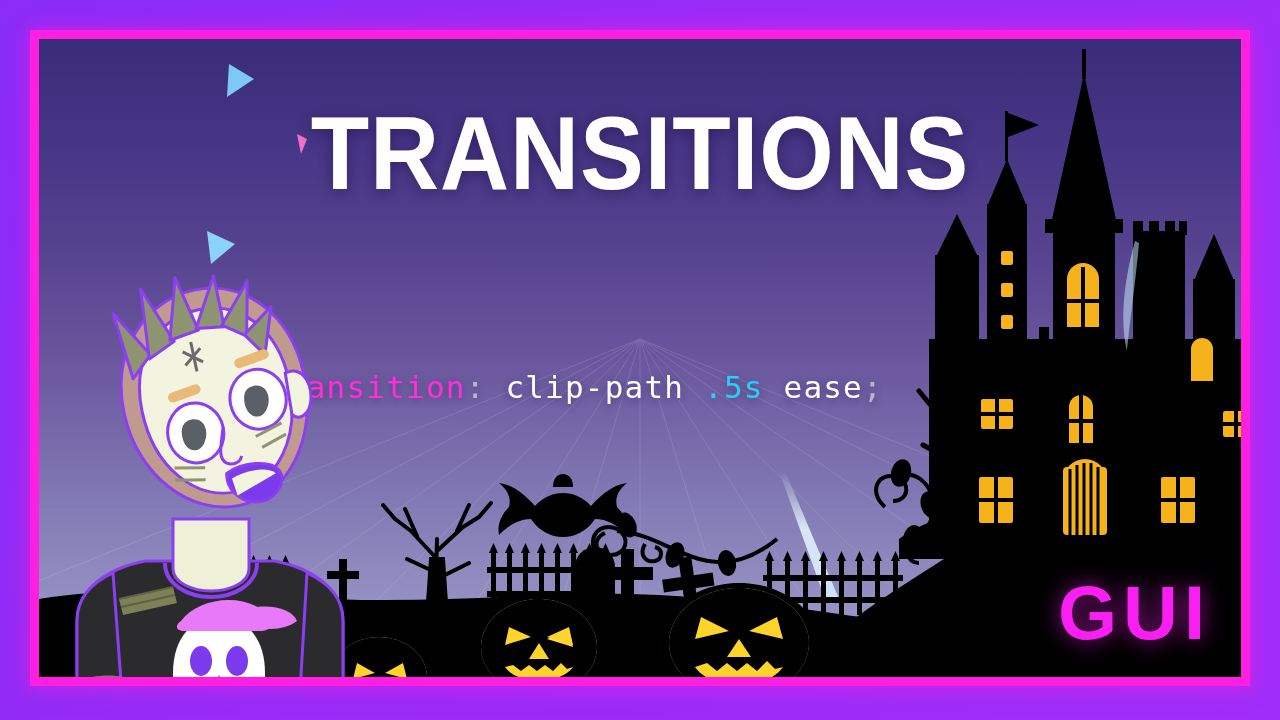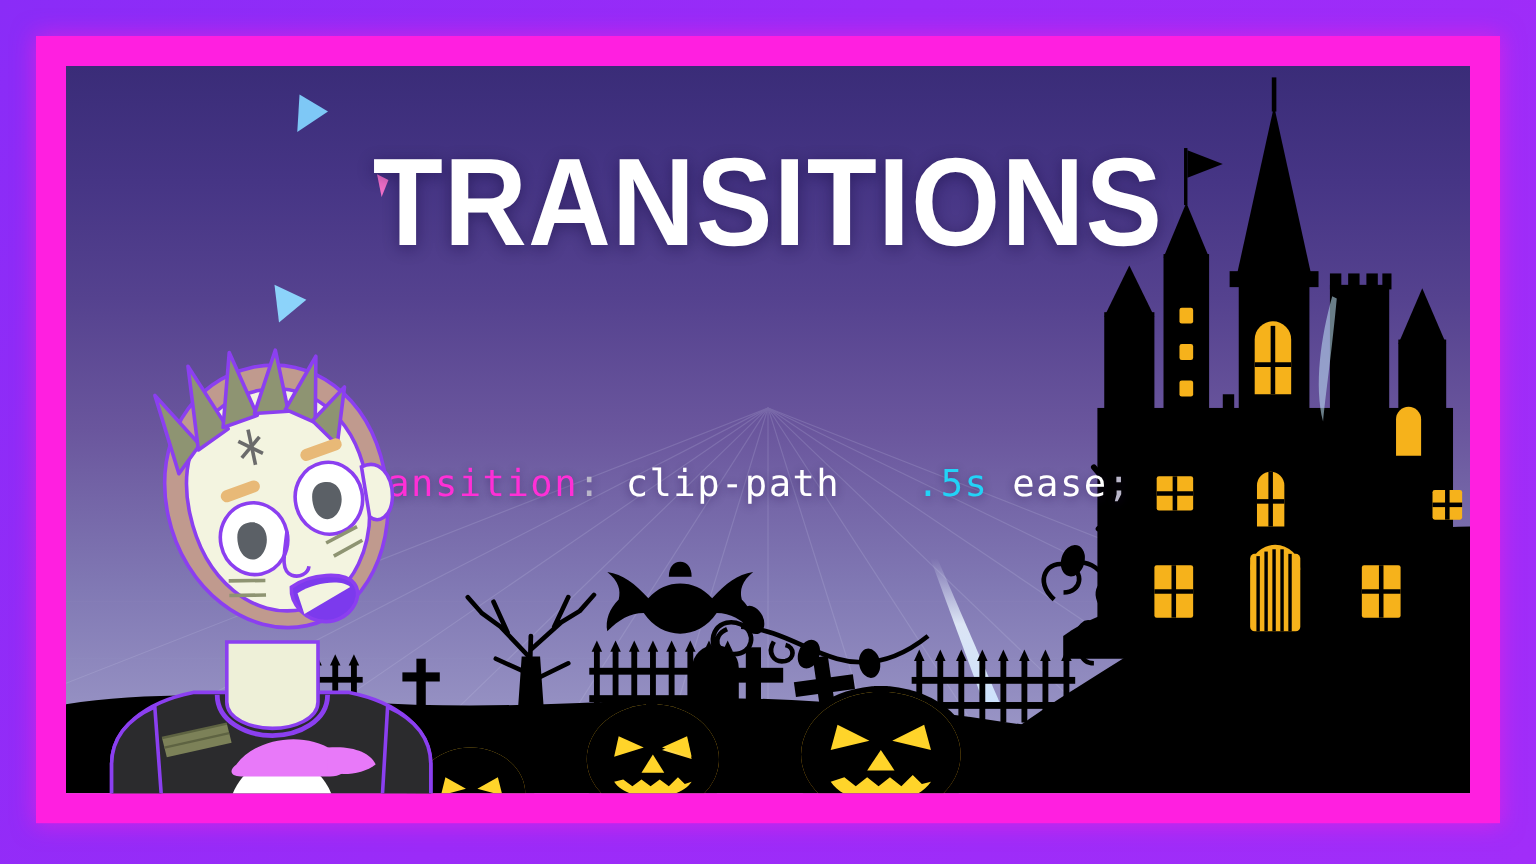--- a/index.html
+++ b/index.html
@@ -13,21 +13,21 @@
   #stage {
     position:relative; width:1280px; height:720px;
     background:linear-gradient(120deg,#8a2cf7 0%,#9b2bf8 45%,#a12df9 100%);
   }
 
   
   #frame {
     position:absolute; left:30px; top:30px;
     width:1220px; height:656px;
     background:#ff1fe0;
-    padding:25px;
+    padding:9px;
     box-shadow:0 0 18px 2px rgba(255,30,220,.55);
   }
 
   
   #scene {
     position:relative; width:100%; height:100%;
     overflow:hidden;
     background:linear-gradient(180deg,
         #3a2c78 0%,
         #463585 16%,
@@ -64,21 +64,21 @@
     position:absolute; left:228px; top:330px;
     font-family:"DejaVu Sans Mono","Liberation Mono",monospace;
     font-size:31px;
     letter-spacing:1.2px;
     white-space:nowrap;
     text-shadow:0 2px 8px rgba(30,10,70,.45);
   }
   #code .prop  { color:#ff2fd6; }
   #code .punc  { color:#b9b6c9; }
   #code .val   { color:#ffffff; }
-  #code .num   { color:#22d3f7;margin-left:44px; }
+  #code .num   { color:#22d3f7; }
 
   
   #logo {
     position:absolute; right:30px; bottom:26px;
     text-align:center; line-height:1;
   }
   #logo .gui {
     display:block;
     font-family:"Liberation Sans", sans-serif;
     font-weight:bold;
@@ -414,20 +414,21 @@
         </svg>
       </div>
 
       <div id="title">TRANSITIONS</div>
 
       <div id="code">
         <span class="prop">transition</span><span class="punc">:</span>&nbsp;<span class="val">clip-path</span>&nbsp;<span class="num">.5s</span>&nbsp;<span class="val">ease</span><span class="punc">;</span>
       </div>
 
       <div id="logo">
+        <span class="gui">GUI</span>
       </div>
 
       <div id="avatar">
         <svg viewBox="0 0 300 440">
 
           <g>
             <path d="M16,440 L16,352 C16,322 44,300 84,292 L214,292 C254,300 282,322 282,352 L282,440 Z" fill="#2b2b2d" stroke="#8b3ff0" stroke-width="3"></path>
 
             <path d="M16,440 L16,352 C16,330 30,314 52,304 L62,440 Z" fill="#2b2b2d" stroke="#8b3ff0" stroke-width="3"></path>
             <path d="M282,440 L282,352 C282,330 268,314 246,304 L238,440 Z" fill="#2b2b2d" stroke="#8b3ff0" stroke-width="3"></path>

